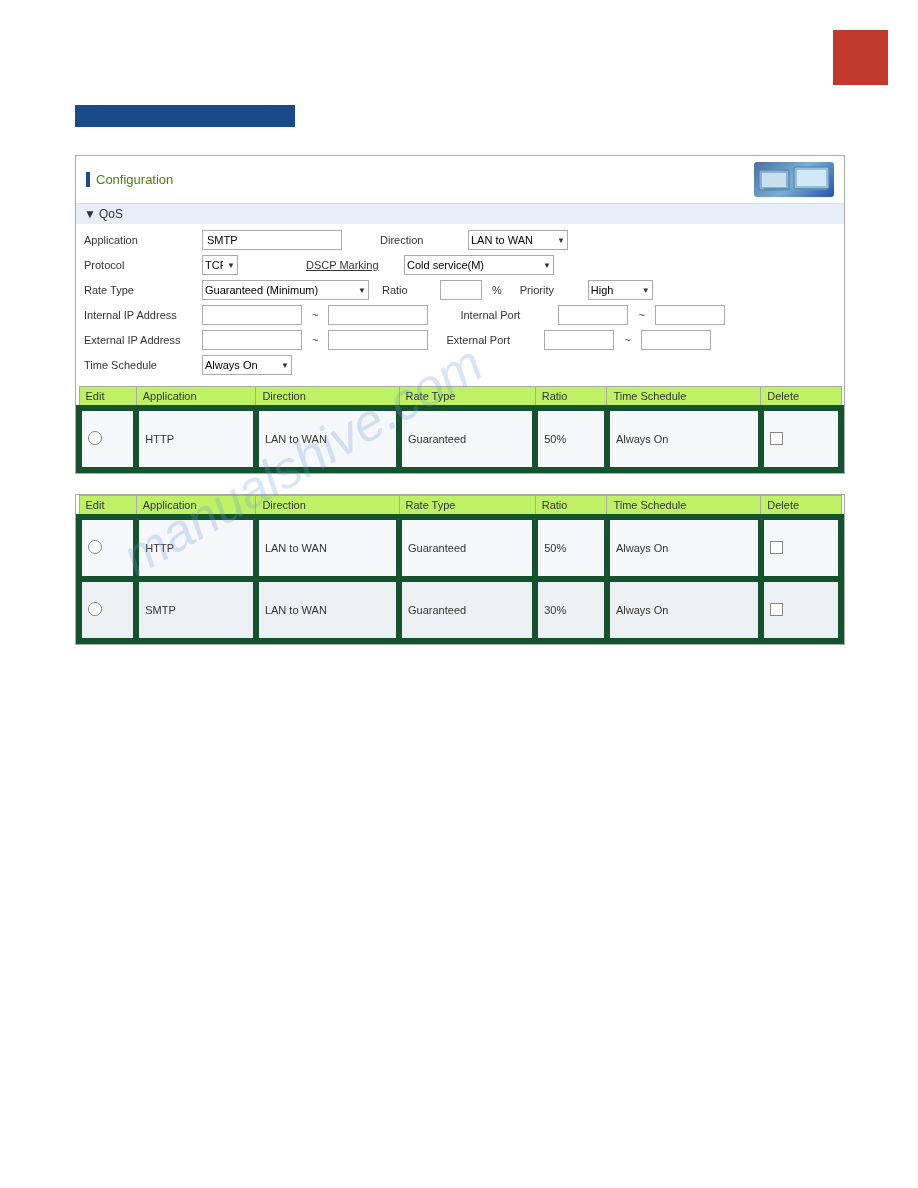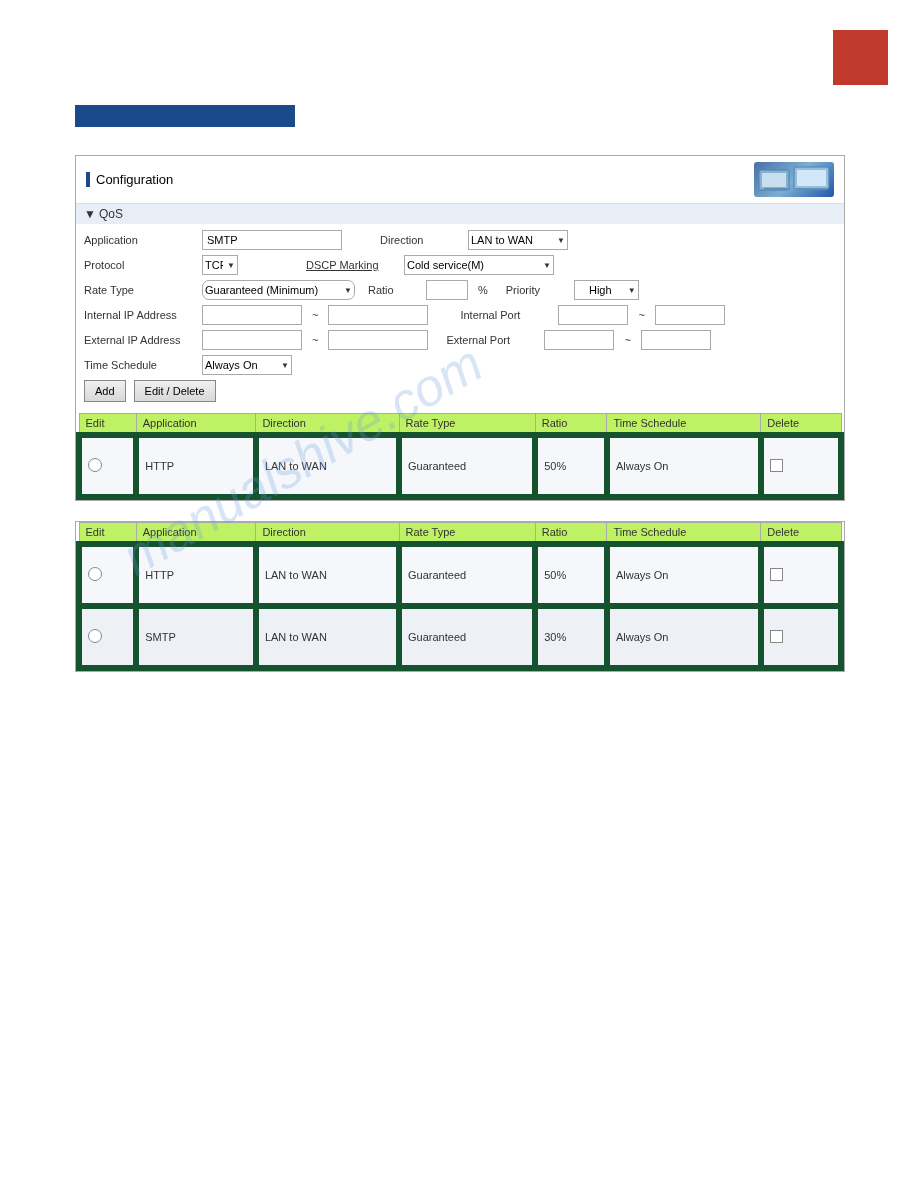--- a/index.html
+++ b/index.html
@@ -51,21 +51,21 @@
     .config-header {
       display: flex;
       align-items: center;
       justify-content: space-between;
       padding: 6px 10px;
       background: #fff;
       border-bottom: 1px solid #ddd;
     }
 
     .config-title {
-      color: #000000;
+      color: #4d7c0f;
       font-size: 13px;
       font-weight: normal;
       border-left: 4px solid #1a4a8a;
       padding-left: 6px;
     }
 
     .config-icon {
       width: 80px;
       height: 35px;
       background: linear-gradient(135deg, #4a6fa5 0%, #7bafd4 50%, #2255aa 100%);
@@ -301,31 +301,31 @@
           <select class="form-select" style="width:150px;">
             <option>Cold service(M)</option>
             <option>None</option>
           </select>
         </div>
       </div>
 
       <div class="form-row">
         <span class="form-label">Rate Type</span>
         <div class="select-wrapper">
-          <select class="form-select" style="width:153px;border-radius:7px;">
+          <select class="form-select" style="width:167px;">
             <option>Guaranteed (Minimum)</option>
             <option>Maximum</option>
           </select>
         </div>
         <span style="min-width:50px; margin-left:5px; font-size:11px;">Ratio</span>
         <input type="text" class="form-input" style="width: 40px; padding-left: 36px;" value="30">
         <span style="font-size:11px; margin-left:2px;">%</span>
         <span style="min-width:60px; margin-left:10px; font-size:11px;">Priority</span>
         <div class="select-wrapper">
-          <select class="form-select" style="width:65px;text-align:center;">
+          <select class="form-select" style="width:65px;">
             <option>High</option>
             <option>Medium</option>
             <option>Low</option>
           </select>
         </div>
       </div>
 
       <div class="form-row">
         <span class="form-label">Internal IP Address</span>
         <input type="text" class="form-input" style="width: 100px;" value="">
@@ -350,24 +350,20 @@
 
       <div class="form-row">
         <span class="form-label">Time Schedule</span>
         <div class="select-wrapper">
           <select class="form-select" style="width:90px;">
             <option>Always On</option>
           </select>
         </div>
       </div>
 
-      <div class="form-row">
-        <button class="btn">Add</button>
-        <button class="btn">Edit / Delete</button>
-      </div>
 
     </div>
 
     <table class="data-table">
       <thead>
         <tr>
           <th>Edit</th>
           <th>Application</th>
           <th>Direction</th>
           <th>Rate Type</th>

